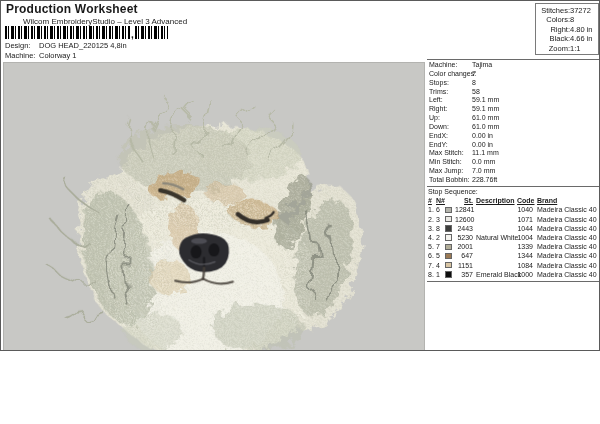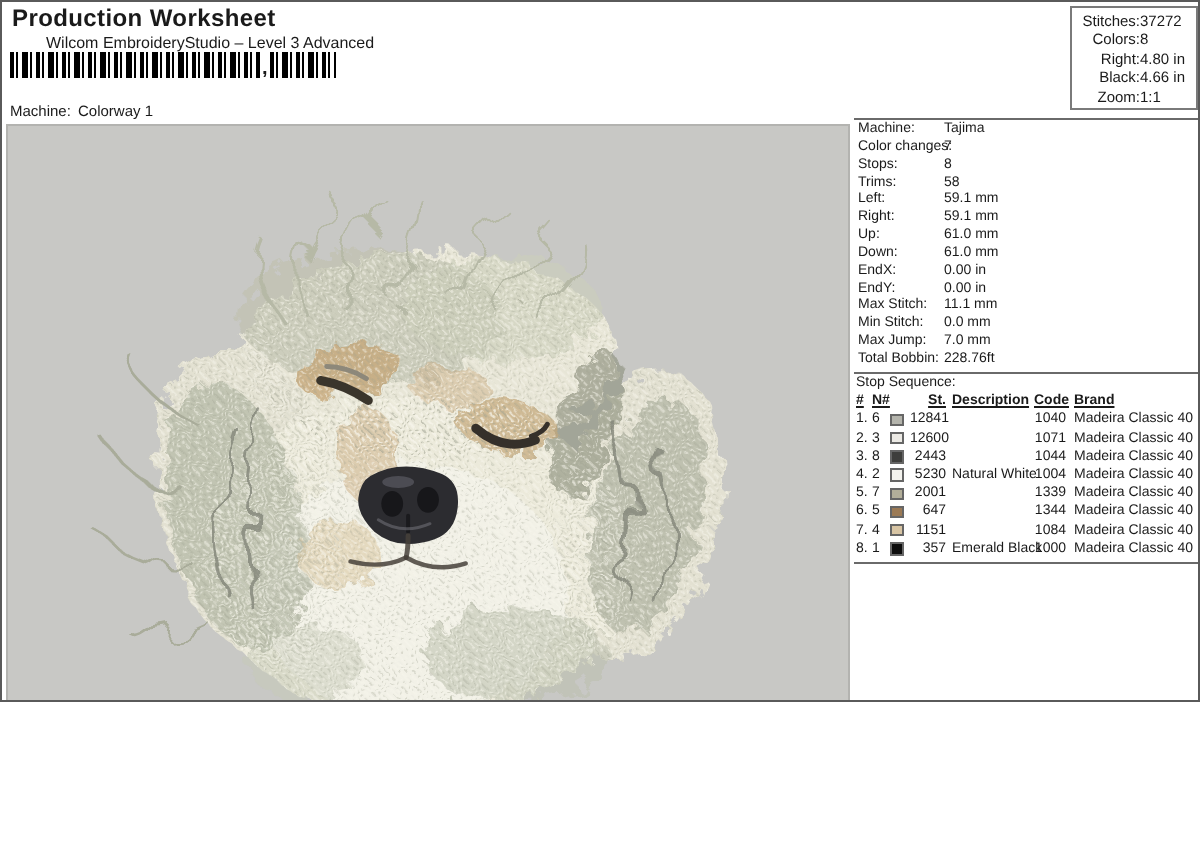--- a/index.html
+++ b/index.html
@@ -72,20 +72,23 @@
 <body>
 
 <div class="page">
 
   <div class="title">Production Worksheet</div>
   <div class="subtitle">Wilcom EmbroideryStudio – Level 3 Advanced</div>
   <div class="barcode">
     <div class="bars bars-1"></div>
     <span class="barcode-comma">,</span>
     <div class="bars bars-2"></div>
+  </div>
+  <div class="meta-row meta-design">
+    <span class="meta-label">Design:</span><span>DOG HEAD_220125 4,8in</span>
   </div>
   <div class="meta-row meta-colorway">
     <span class="meta-label">Machine:</span><span>Colorway 1</span>
   </div>
 
   <div class="summary-box">
     <div class="summary-row">
         <span class="summary-label">Stitches:</span>
         <span>37272</span>
       </div>

